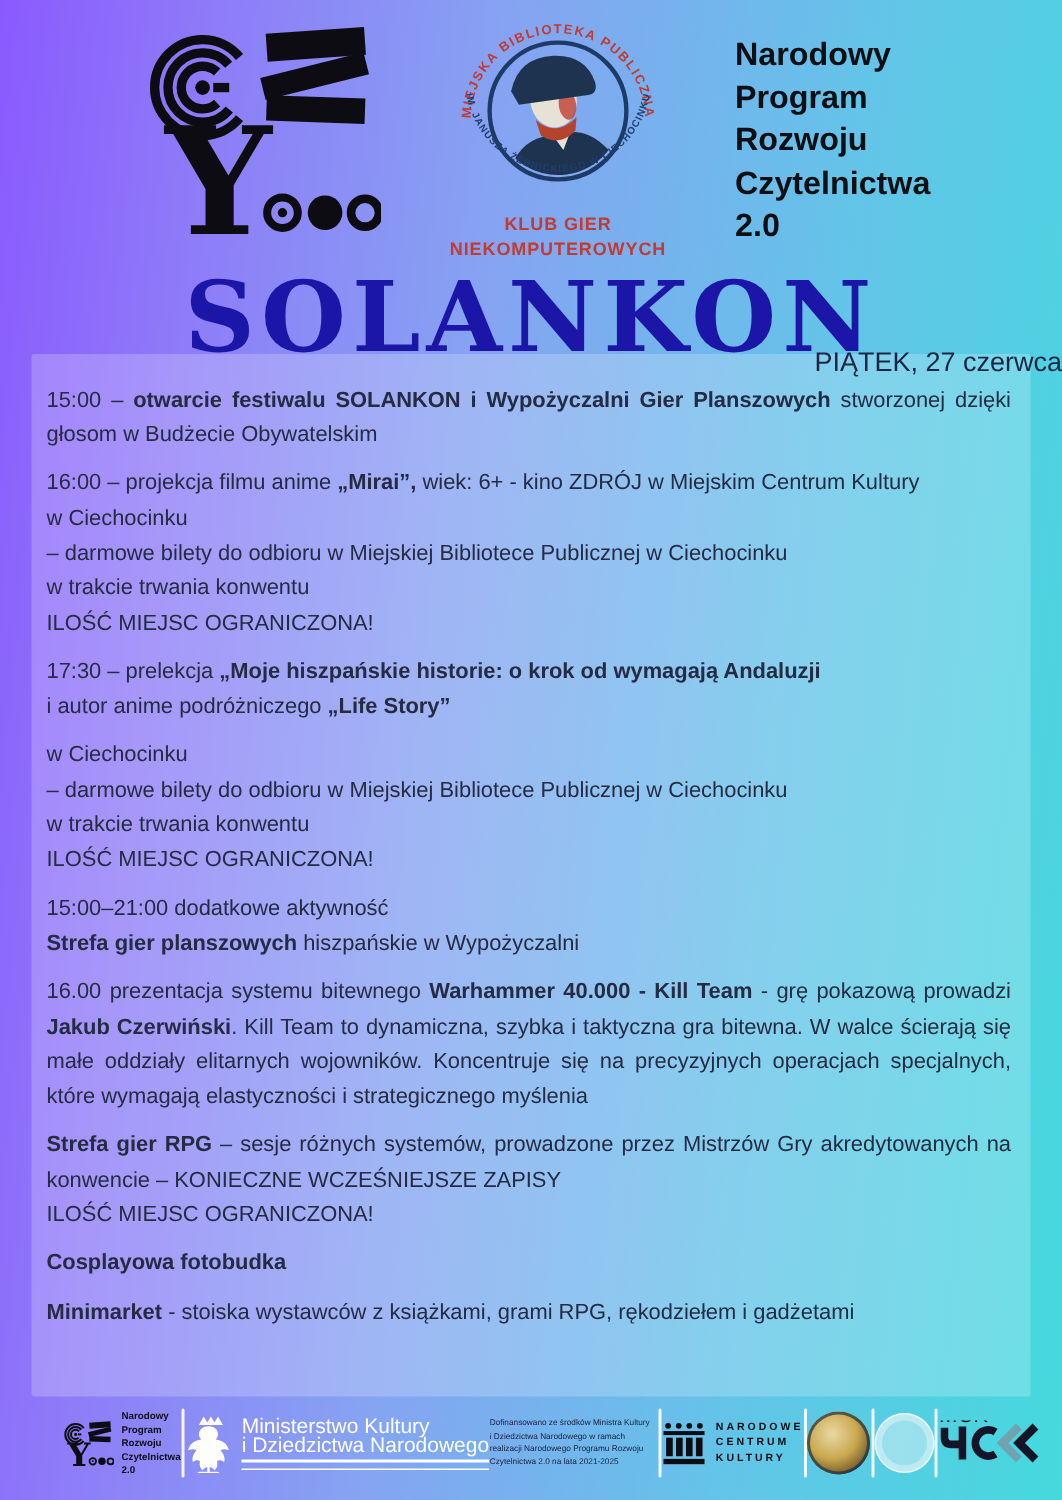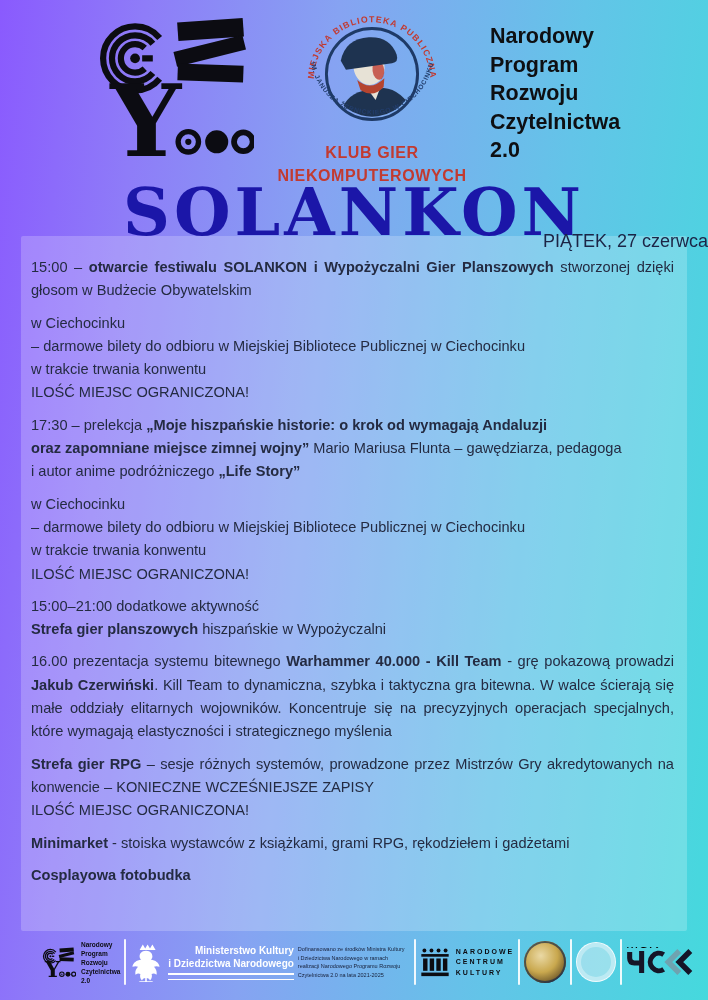--- a/index.html
+++ b/index.html
@@ -6,21 +6,21 @@
   .poster{
     position:relative;width:708px;height:1000px;margin:0 auto;overflow:hidden;
     background:linear-gradient(96deg,#8a5afe 0%,#8e7cf8 18%,#86a3f2 42%,#63c4e8 72%,#45d9dd 100%);
     font-family:"Liberation Sans",sans-serif;display:flex;flex-direction:column;
   }
   
   .hdr{display:flex;justify-content:space-between;align-items:flex-start;padding:10px 58px 0 96px;height:176px;box-sizing:border-box;}
   .czy-big{width:158px;height:150px;}
   .stamp-block{width:188px;display:flex;flex-direction:column;align-items:center;}
   .stamp-svg{width:182px;height:128px;}
-  .club{margin-top:3px;text-align:center;font-weight:bold;font-size:16px;line-height:1.45;letter-spacing:.6px;color:#c23a30;}
+  .club{margin-top:3px;text-align:center;font-weight:bold;font-size:12px;line-height:1.45;letter-spacing:.6px;color:#c23a30;}
   .prog-top{padding-top:12px;font-weight:bold;font-size:21.5px;line-height:28.5px;color:#0e0f12;width:160px;}
   
   .title{margin-top:8px;text-align:center;font-family:"DejaVu Serif",serif;font-weight:bold;
          font-size:65px;line-height:56px;letter-spacing:4px;color:#1b16a8;}
   .subtitle{position:relative;z-index:2;margin-top:-10px;margin-bottom:-16px;text-align:right;
             font-weight:normal;font-size:18px;line-height:22px;color:#1c2546;}
   
   .panel{margin:0 21px;height:702px;box-sizing:border-box;background:rgba(255,255,255,.21);
          border-radius:2px;padding:20px 13px 0 10px;overflow:hidden;}
   .block{margin:0 0 9px 0;}
@@ -29,21 +29,21 @@
   .b{font-weight:bold;}
   
   .ftr{margin-top:auto;height:64px;margin-bottom:6px;display:flex;align-items:center;
        justify-content:space-between;padding:0 14px 0 42px;}
   .fdiv{width:2px;height:46px;background:rgba(255,255,255,.9);border-radius:1px;flex:none;}
   .czy-mini-wrap{display:flex;align-items:center;gap:5px;}
   .czy-mini{width:34px;height:32px;flex:none;}
   .prog-mini{font-weight:bold;font-size:6.5px;line-height:9px;color:#0d0d14;}
   .ministry{display:flex;align-items:center;gap:6px;}
   .eagle{width:32px;height:40px;flex:none;}
-  .min-txt{font-weight:bold;font-size:10px;line-height:13px;color:#fff;text-align:right;}
+  .min-txt{font-weight:normal;font-size:14px;line-height:13px;color:#fff;}
   .min-rule{margin-top:3px;height:4px;border-top:2px solid #fff;border-bottom:1px solid #fff;}
   .grant{font-size:5.5px;line-height:8.5px;color:#17203a;width:112px;}
   .nck{display:flex;align-items:center;gap:6px;}
   .nck-ico{width:30px;height:32px;flex:none;}
   .nck-txt{font-weight:bold;font-size:7px;line-height:10.5px;letter-spacing:2px;color:#0c0c12;}
   .seal-gold{width:42px;height:42px;border-radius:50%;flex:none;
     background:radial-gradient(circle at 40% 35%,#ead9a5,#c9a84e 45%,#7c6430 72%,#3a3a46 76%,#24324a 100%);
     box-shadow:inset 0 0 0 2px rgba(30,45,70,.7);}
   .seal-pale{width:38px;height:38px;border-radius:50%;flex:none;
     background:rgba(240,244,248,.45);border:1px solid rgba(255,255,255,.85);
@@ -129,52 +129,52 @@
 
   <div class="title">SOLANKON</div>
   <div class="subtitle">PIĄTEK, 27 czerwca</div>
 
   <div class="panel">
     <div id="schedule">
         <div class="block just">
           <p class="line"><span>15:00 – </span><span class="b">otwarcie festiwalu SOLANKON i Wypożyczalni Gier Planszowych</span><span> stworzonej dzięki głosom w Budżecie Obywatelskim</span></p>
         </div>
         <div class="block">
+          <p class="line"><span>16:00 – projekcja filmu anime </span><span class="b">„Mirai”,</span><span> wiek: 6+ - kino ZDRÓJ w Miejskim Centrum Kultury</span></p>
           <p class="line"><span> w Ciechocinku</span></p>
           <p class="line"><span>– darmowe bilety do odbioru w Miejskiej Bibliotece Publicznej w Ciechocinku</span></p>
           <p class="line"><span>w trakcie trwania konwentu</span></p>
           <p class="line"><span>ILOŚĆ MIEJSC OGRANICZONA!</span></p>
         </div>
         <div class="block">
           <p class="line"><span>17:30 – prelekcja </span><span class="b">„Moje hiszpańskie historie: o krok od wymagają Andaluzji</span></p>
-          <p class="line"><span class="b">oraz zapomniane miejsce zimnej wojny”</span><span> Mario Mariusa Flunta – gawędziarza, pedagoga</span></p>
           <p class="line"><span> i autor anime podróżniczego </span><span class="b">„Life Story”</span></p>
         </div>
         <div class="block">
           <p class="line"><span> w Ciechocinku</span></p>
           <p class="line"><span>– darmowe bilety do odbioru w Miejskiej Bibliotece Publicznej w Ciechocinku</span></p>
           <p class="line"><span>w trakcie trwania konwentu</span></p>
           <p class="line"><span>ILOŚĆ MIEJSC OGRANICZONA!</span></p>
         </div>
         <div class="block">
           <p class="line"><span>15:00–21:00 dodatkowe aktywność</span></p>
           <p class="line"><span class="b">Strefa gier planszowych</span><span> hiszpańskie w Wypożyczalni</span></p>
         </div>
         <div class="block just">
           <p class="line"><span>16.00  prezentacja systemu bitewnego </span><span class="b">Warhammer 40.000 - Kill Team</span><span> - grę pokazową prowadzi </span><span class="b">Jakub Czerwiński</span><span>. Kill Team to dynamiczna, szybka i taktyczna gra bitewna. W walce ścierają się małe oddziały elitarnych wojowników. Koncentruje się na precyzyjnych operacjach specjalnych, które wymagają elastyczności i strategicznego myślenia</span></p>
         </div>
         <div class="block just">
           <p class="line"><span class="b">Strefa gier RPG</span><span> – sesje różnych systemów, prowadzone przez Mistrzów Gry akredytowanych na konwencie – KONIECZNE WCZEŚNIEJSZE ZAPISY</span></p>
           <p class="line"><span>ILOŚĆ MIEJSC OGRANICZONA!</span></p>
         </div>
         <div class="block">
+          <p class="line"><span class="b">Cosplayowa fotobudka</span></p>
+        </div>
+        <div class="block">
           <p class="line"><span class="b">Minimarket</span><span> - stoiska wystawców z książkami, grami RPG, rękodziełem i gadżetami</span></p>
-        </div>
-        <div class="block">
-          <p class="line"><span class="b">Cosplayowa fotobudka</span></p>
         </div>
       </div>
   </div>
 
   <div class="ftr">
     <div class="czy-mini-wrap">
       <svg class="czy-mini" viewBox="0 0 178 160">
           <use href="#czyLogo"></use>
         </svg>
       <div class="prog-mini">

